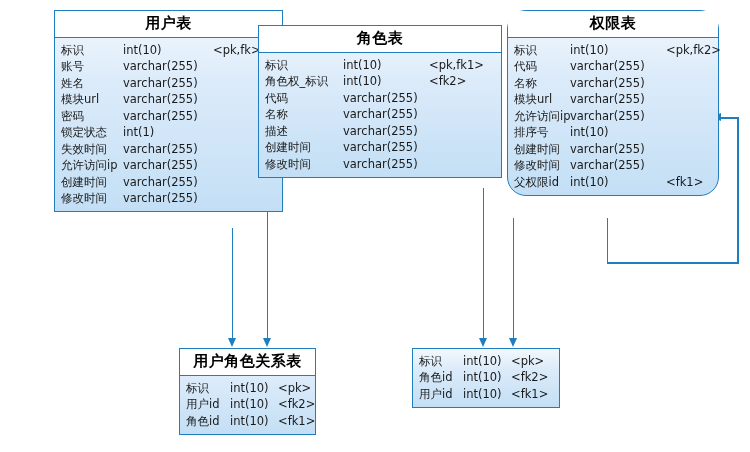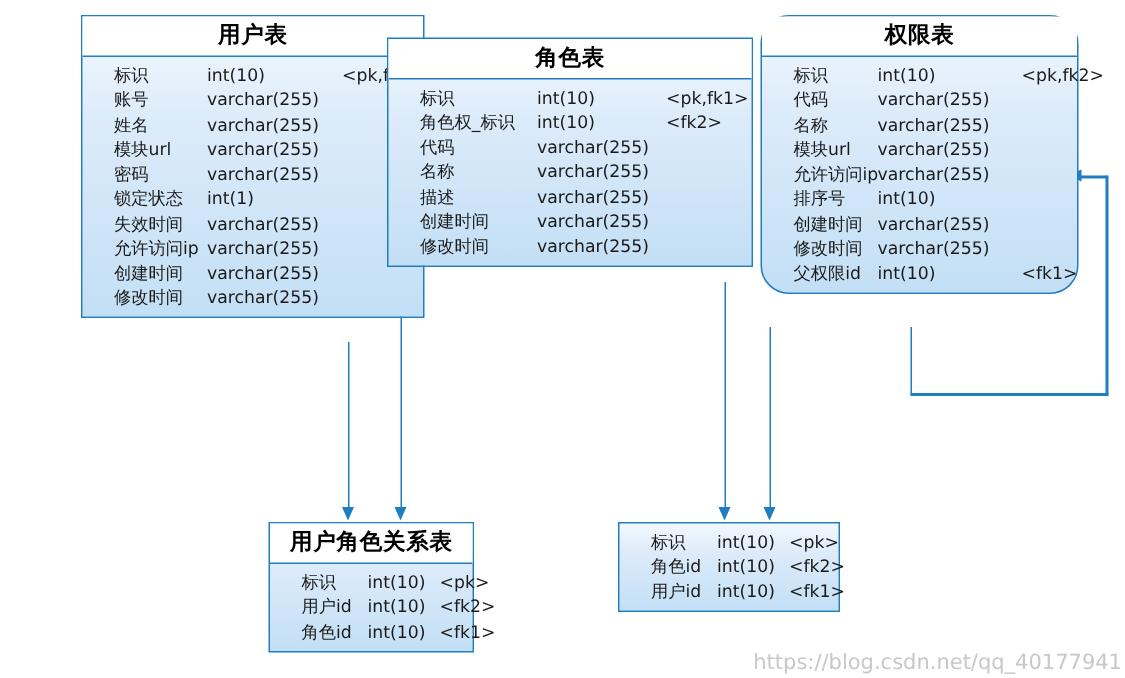--- a/index.html
+++ b/index.html
@@ -30,21 +30,21 @@
     border-bottom: 1px solid #1f7dc0;
     text-align: center;
     font-weight: bold;
     color: #000000;
     font-size: 15px;
     line-height: 1;
     padding: 5px 0 6px 0;
     letter-spacing: 0.5px;
   }
   .entity-body {
-    padding: 4px 0 4px 15px;
+    padding: 4px 0 4px 0;
   }
   .attr {
     display: flex;
     align-items: baseline;
     font-size: 11.5px;
     color: #1a1a1a;
     line-height: 1;
     padding: 2.5px 0 2.5px 6px;
     white-space: nowrap;
   }
@@ -312,15 +312,14 @@
         <span class="a-key">&lt;fk2&gt;</span>
       </div>
       <div class="attr">
         <span class="a-name">用户id</span>
         <span class="a-type">int(10)</span>
         <span class="a-key">&lt;fk1&gt;</span>
       </div>
     </div>
   </div>
 
-  <div class="watermark">https://blog.csdn.net/qq_40177941</div>
 
 </div>
 
 </body></html>

